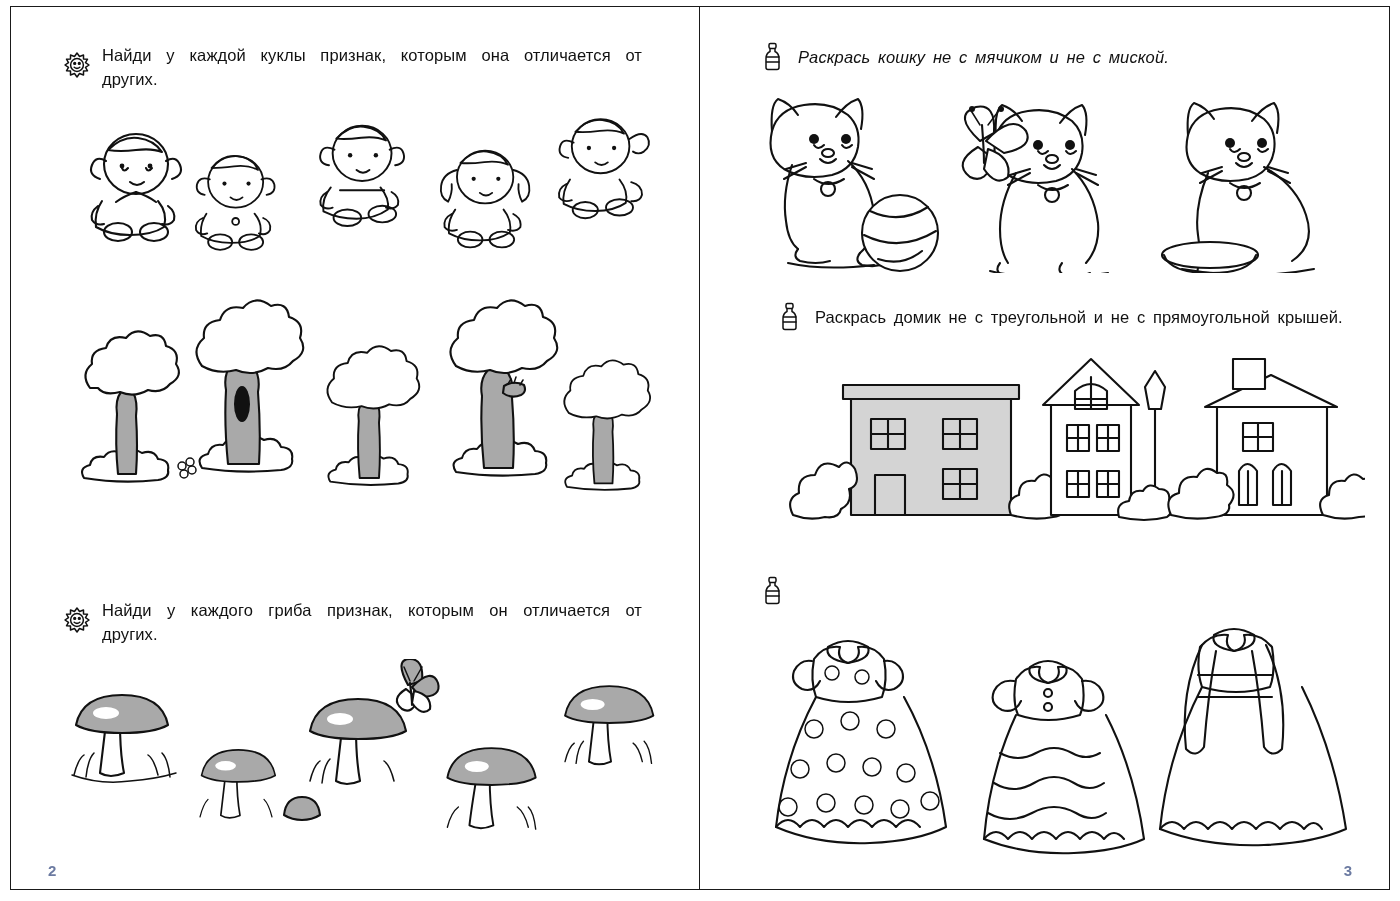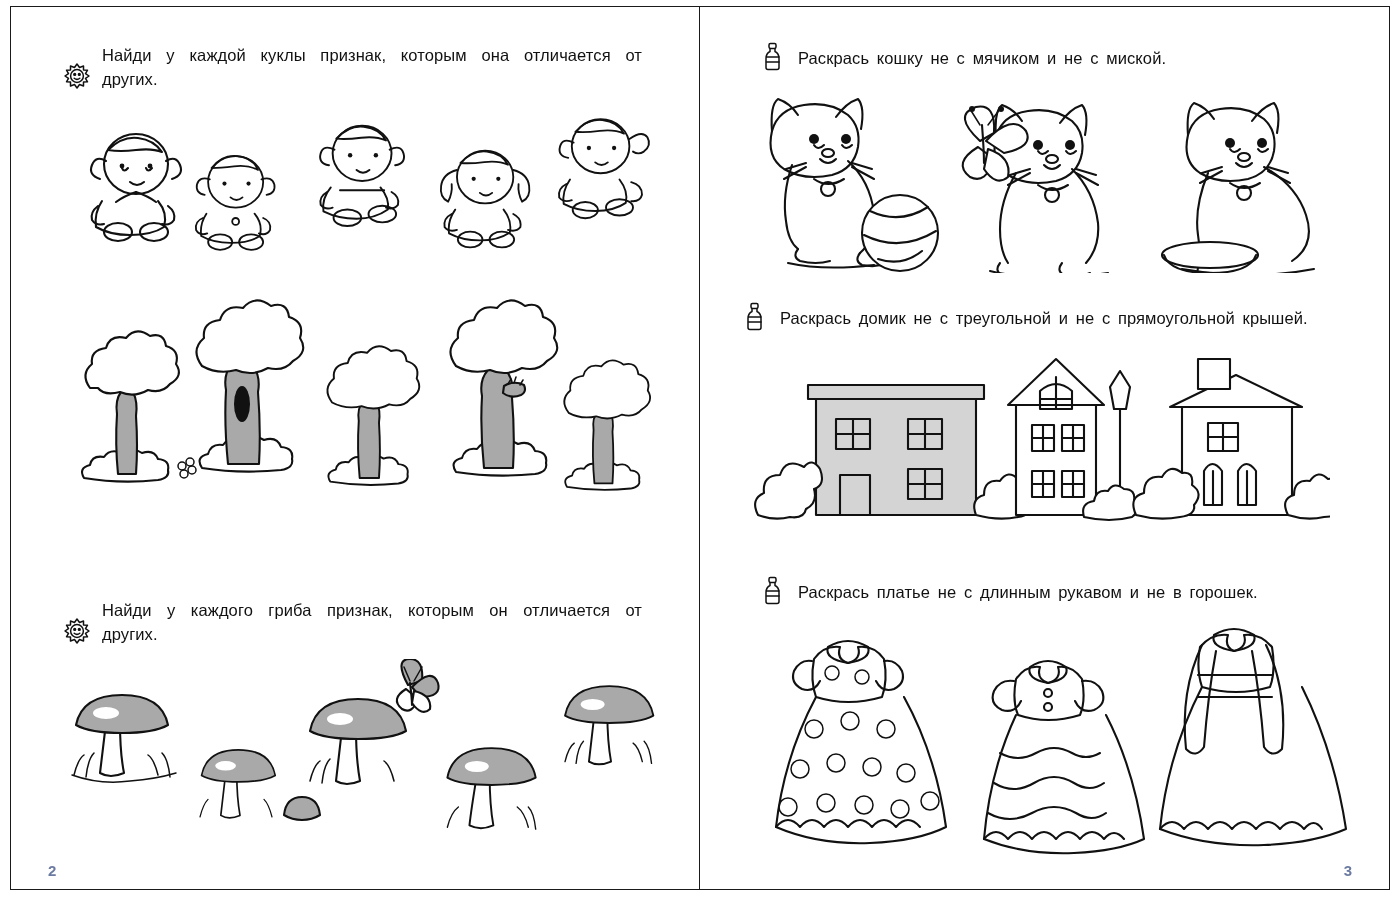--- a/index.html
+++ b/index.html
@@ -40,21 +40,21 @@
     height: 901px;
   }
   .col-left { left: 0; width: 700px; }
   .col-right { left: 700px; width: 700px; }
 
   .task {
     position: absolute;
   }
   .task-head {
     display: flex;
-    align-items: flex-end;
+    align-items: center;
     gap: 10px;
   }
   .task-text {
     font-size: 16.5px;
     color: #111;
     line-height: 1.45;
     text-align: justify;
     letter-spacing: 0.1px;
     word-spacing: 3px;
   }
@@ -326,21 +326,21 @@
           </g>
         </svg>
       </div>
     </div>
 
     <div class="page-num page-num-left">2</div>
   </div>
 
   <div class="col col-right">
 
-    <div class="task" style="left:58px; top:44px; width:580px;">
+    <div class="task" style="left:58px; top:44px; width:580px;font-style:italic;">
       <div class="task-head">
         <span class="icon-badge">
           <svg width="30" height="30" viewBox="0 0 30 30">
             <g class="ln-thin">
               <rect x="11" y="2.5" width="7" height="5" rx="1.4"></rect>
               <path d="M12 7.5 v3 q-4 2 -4 7 v9 q0 2 2 2 h9 q2 0 2 -2 v-9 q0 -5 -4 -7 v-3"></path>
               <path d="M8.5 16 h12.5"></path>
               <path d="M8.5 21 h12.5"></path>
             </g>
           </svg>
@@ -430,21 +430,21 @@
             <circle cx="108" cy="56" r="5" class="fill-dk"></circle>
             <g>
               <ellipse cx="56" cy="168" rx="48" ry="13" class="fill-w"></ellipse>
               <path class="ln" d="M10 168 q6 18 46 18 q40 0 46 -18"></path>
             </g>
           </g>
         </svg>
       </div>
     </div>
 
-    <div class="task" style="left:40px; top:304px; width:590px;">
+    <div class="task" style="left:75px; top:304px; width:590px;">
       <div class="task-head">
         <span class="icon-badge">
           <svg width="30" height="30" viewBox="0 0 30 30">
             <g class="ln-thin">
               <rect x="11" y="2.5" width="7" height="5" rx="1.4"></rect>
               <path d="M12 7.5 v3 q-4 2 -4 7 v9 q0 2 2 2 h9 q2 0 2 -2 v-9 q0 -5 -4 -7 v-3"></path>
               <path d="M8.5 16 h12.5"></path>
               <path d="M8.5 21 h12.5"></path>
             </g>
           </svg>
@@ -512,21 +512,20 @@
         <span class="icon-badge">
           <svg width="30" height="30" viewBox="0 0 30 30">
             <g class="ln-thin">
               <rect x="11" y="2.5" width="7" height="5" rx="1.4"></rect>
               <path d="M12 7.5 v3 q-4 2 -4 7 v9 q0 2 2 2 h9 q2 0 2 -2 v-9 q0 -5 -4 -7 v-3"></path>
               <path d="M8.5 16 h12.5"></path>
               <path d="M8.5 21 h12.5"></path>
             </g>
           </svg>
         </span>
-        <div class="task-text">Раскрась платье не с длинным рукавом и не в горошек.</div>
       </div>
 
       <div class="art" style="margin-top:16px;">
         <svg width="590" height="240" viewBox="0 0 590 240">
 
           <g>
             <g class="ln">
               <path d="M54 40 q-12 -2 -18 10 q-4 12 8 18 q12 4 18 -8"></path>
               <path d="M126 40 q12 -2 18 10 q4 12 -8 18 q-12 4 -18 -8"></path>
               <path d="M70 26 q20 -12 40 0 q4 12 -20 16 q-24 -4 -20 -16z"></path>

